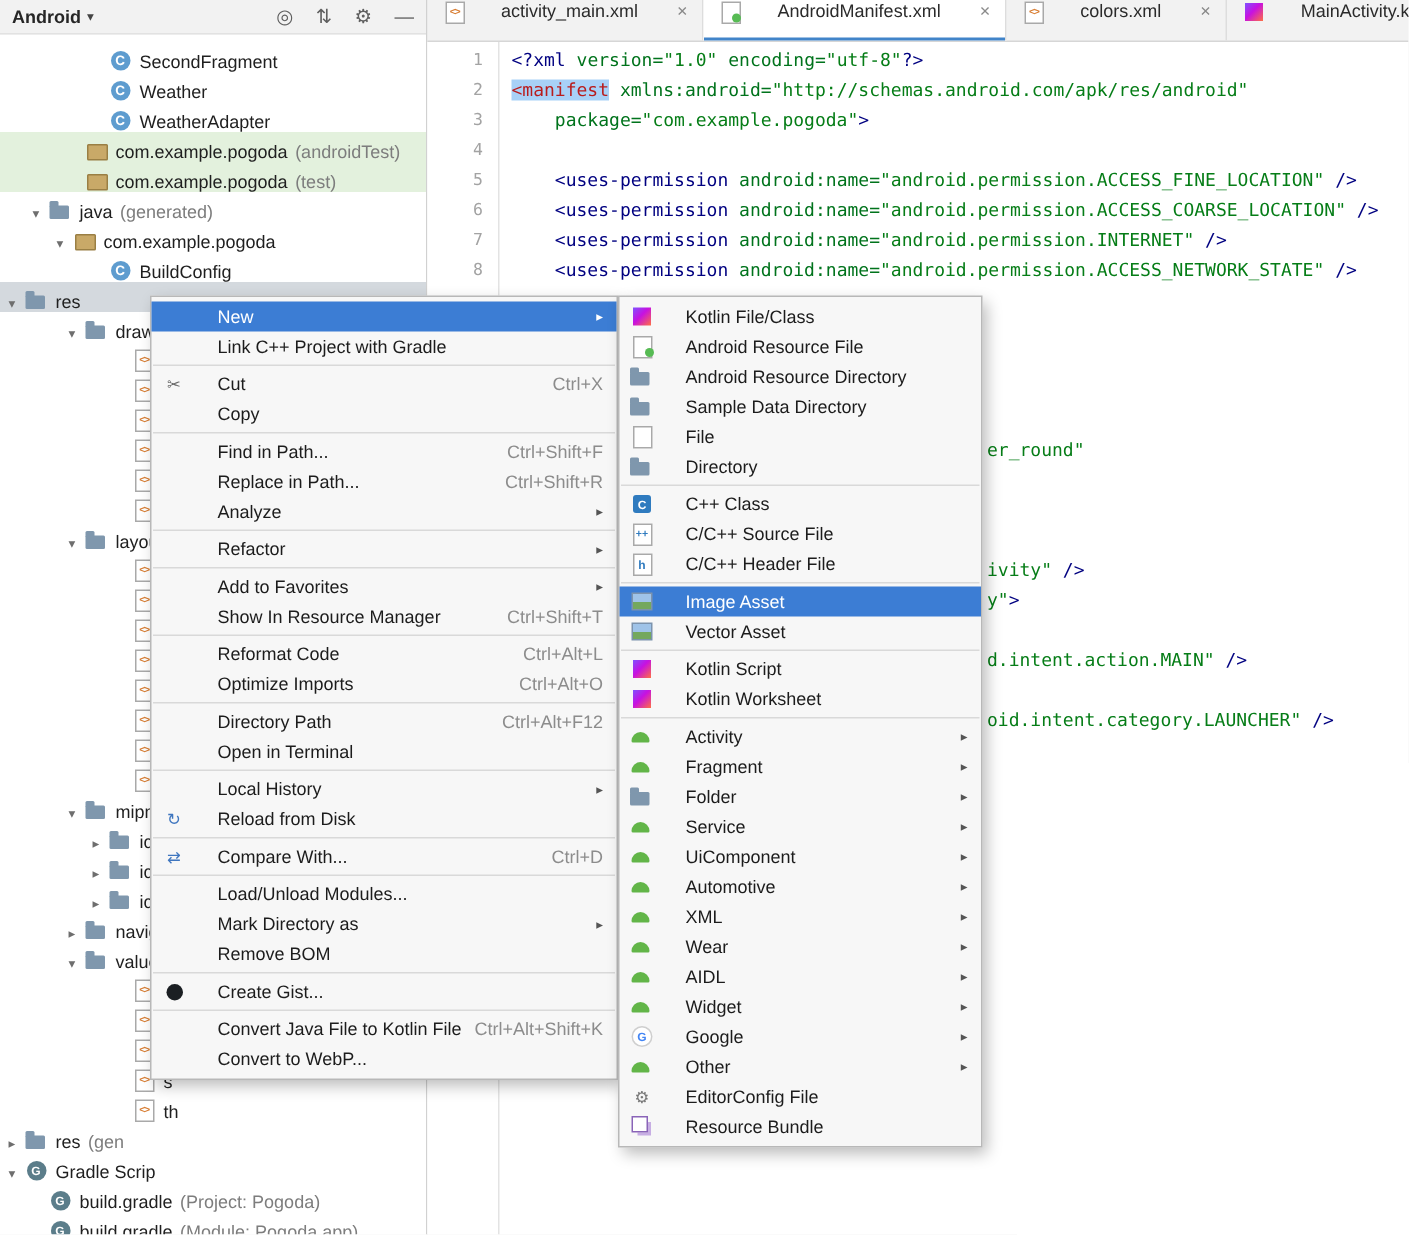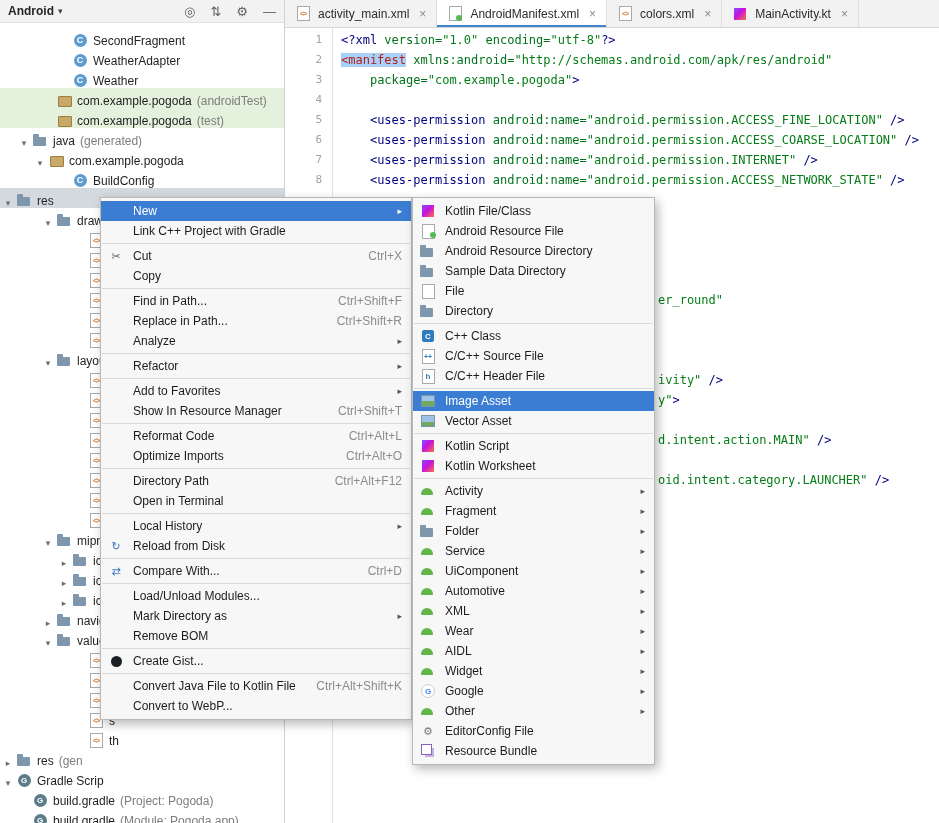--- a/index.html
+++ b/index.html
@@ -44,21 +44,21 @@
   .i-bundle::before{content:"";width:9px;height:9px;border:1px solid #8a64b8;background:#fff;box-shadow:3px 3px 0 -1px #c7aee3;margin:-3px 0 0 -3px}
   .i-scissors::before{content:"✂";color:#666;font-size:11px;font-weight:normal}
   .i-clipboard::before{content:"";width:8px;height:10px;border:1px solid #8a8a8a;border-radius:1px}
   .i-clipboard::after{content:"";position:absolute;top:1px;left:6px;width:4px;height:2px;background:#8a8a8a}
   .i-reload::before{content:"↻";color:#3f76bf;font-size:11px;font-weight:normal}
   .i-compare::before{content:"⇄";color:#3f76bf;font-size:11px;font-weight:normal}
   .i-github::before{content:"";width:11px;height:11px;border-radius:50%;background:#1b1f23}
 
   
   #tabs{position:absolute;left:285px;top:0;right:0;height:28px;background:#f2f2f2;display:flex;border-bottom:1px solid #d6d6d6}
-  .tab{display:flex;align-items:center;gap:7px;padding:0 10px;border-right:1px solid #ddd;color:#2b2b2b;cursor:default}
+  .tab{display:flex;align-items:flex-start;gap:23px;padding:0 10px;border-right:1px solid #ddd;color:#2b2b2b;cursor:default}
   .tab.active{background:#fff;box-shadow:inset 0 -2px 0 #4184c9}
   .tab .close{color:#8a8a8a;margin-left:3px;font-size:12px}
 
   
   #code-area{position:absolute;left:285px;top:28px;right:0;bottom:0;background:#fff}
   #gutter{position:absolute;left:0;top:0;bottom:0;width:48px;background:#fff;border-right:1px solid #e3e3e3;padding:2px 10px 0 0;text-align:right;color:#a3a3a3;font-family:"DejaVu Sans Mono","Liberation Mono",monospace;font-size:11px}
   #gutter .gnum{height:20px;line-height:20px}
   #code{position:absolute;left:48px;top:0;right:0;bottom:0;padding:2px 0 0 8px;font-family:"DejaVu Sans Mono","Liberation Mono",monospace;font-size:12px;line-height:20px;white-space:pre;overflow:hidden}
   .cline{height:20px}
   .s-tag{color:#000080}
@@ -67,21 +67,21 @@
   .s-val{color:#067d17}
   .s-plain{color:#000}
   .frag{position:absolute;font-family:"DejaVu Sans Mono","Liberation Mono",monospace;font-size:12px;line-height:20px;white-space:pre;z-index:3}
 
   
   .menu{position:absolute;background:#f7f7f7;border:1px solid #b8b8b8;box-shadow:3px 4px 10px rgba(0,0,0,.28);padding:3px 0}
   #context-menu{left:100px;top:197px;width:312px;z-index:20}
   #submenu{left:412px;top:197px;width:243px;z-index:21}
   .mi{height:20px;display:flex;align-items:center;padding:0 9px 0 6px;color:#1c1c1c;cursor:default}
   .mi .mic{width:18px;flex:none;display:flex;align-items:center;justify-content:center}
-  .mi .ml{margin-left:8px;white-space:nowrap}
+  .mi .ml{margin-left:20px;white-space:nowrap}
   .mi .ms{margin-left:auto;color:#8c8c8c;white-space:nowrap}
   .mi .marrow{margin-left:auto;color:#555;font-size:9px}
   .mi.sel{background:#3c7dd4;color:#fff}
   .mi.sel .ms,.mi.sel .marrow{color:#fff}
   .msep{height:1px;background:#d9d9d9;margin:2px 1px}
 </style>
 </head>
 <body>
 
 <div id="app">
@@ -99,26 +99,26 @@
     </div>
     <div id="tree">
         <div class="trow" style="padding-left: 56px;">
           <span class="arrowbox"></span>
           <span class="ic i-class"></span>
           <span class="lab">SecondFragment</span>
         </div>
         <div class="trow" style="padding-left: 56px;">
           <span class="arrowbox"></span>
           <span class="ic i-class"></span>
+          <span class="lab">Weather</span>
+        </div>
+        <div class="trow" style="padding-left: 56px;">
+          <span class="arrowbox"></span>
+          <span class="ic i-class"></span>
           <span class="lab">WeatherAdapter</span>
-        </div>
-        <div class="trow" style="padding-left: 56px;">
-          <span class="arrowbox"></span>
-          <span class="ic i-class"></span>
-          <span class="lab">Weather</span>
         </div>
         <div class="trow green" style="padding-left: 40px;">
           <span class="arrowbox"></span>
           <span class="ic i-package"></span>
           <span class="lab">com.example.pogoda</span>
           <span class="note">(androidTest)</span>
         </div>
         <div class="trow green" style="padding-left: 40px;">
           <span class="arrowbox"></span>
           <span class="ic i-package"></span>

